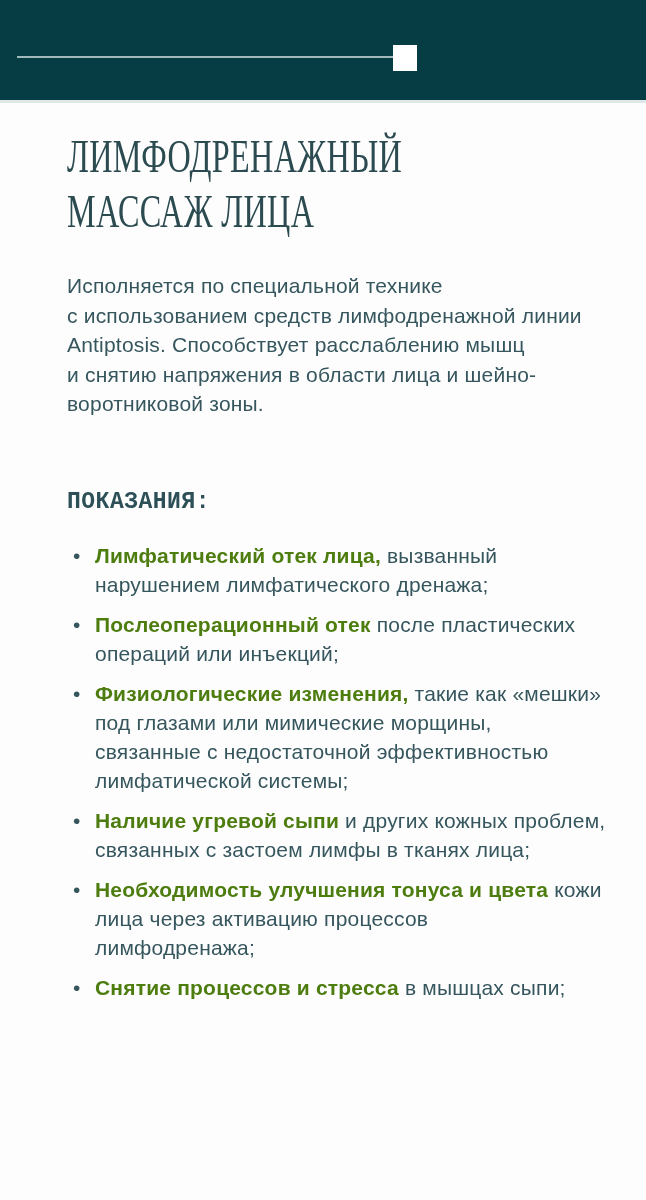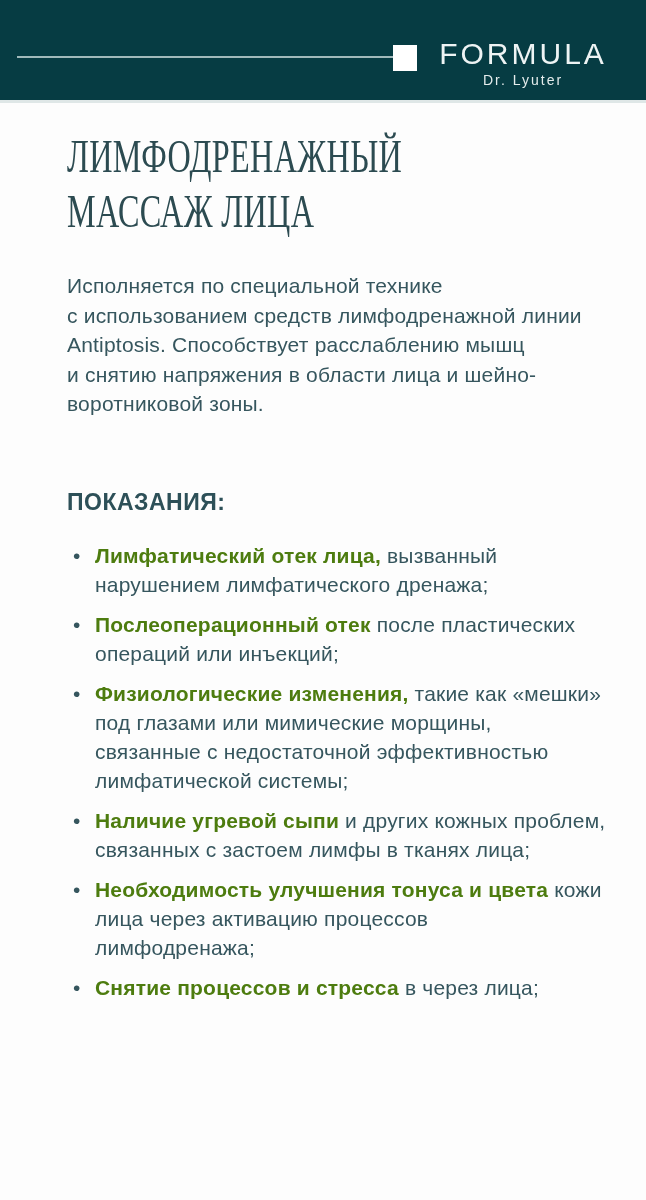--- a/index.html
+++ b/index.html
@@ -81,20 +81,21 @@
       color: #36565e;
       white-space: pre-line;
     }
     .indications-heading {
       margin-top: 68px;
       font-size: 23px;
       line-height: 30px;
       font-weight: 700;
       letter-spacing: 0.5px;
       color: #2d5058;
+      font-family: Liberation Mono, monospace;
     }
     .indications-list {
       list-style: none;
       margin: 24px 0 0 0;
       padding: 0;
     }
     .indications-list li {
       position: relative;
       padding-left: 28px;
       font-size: 21px;
@@ -109,24 +110,20 @@
     .b { font-weight: 700; color: #4d7c0f; }
   </style>
 </head>
 <body>
 
 <div class="page">
 
   <div class="header">
     <div class="header-rule"></div>
     <div class="logo-square"></div>
-    <div class="logo-block">
-      <div class="logo-text">FORMULA</div>
-      <div class="logo-sub">Dr. Lyuter</div>
-    </div>
   </div>
 
   <div class="content">
 
     <h1 class="title">ЛИМФОДРЕНАЖНЫЙ
 МАССАЖ ЛИЦА</h1>
 
     <div class="intro">Исполняется по специальной технике
 с использованием средств лимфодренажной линии
 Antiptosis. Способствует расслаблению мышц
@@ -142,17 +139,17 @@
 операций или инъекций;</span></li>
       <li><span class="dot"></span><span class="b">Физиологические изменения,</span> <span>такие как «мешки»
 под глазами или мимические морщины,
 связанные с недостаточной эффективностью
 лимфатической системы;</span></li>
       <li><span class="dot"></span><span class="b">Наличие угревой сыпи</span> <span>и других кожных проблем,
 связанных с застоем лимфы в тканях лица;</span></li>
       <li><span class="dot"></span><span class="b">Необходимость улучшения тонуса и цвета</span> <span>кожи
 лица через активацию процессов
 лимфодренажа;</span></li>
-      <li><span class="dot"></span><span class="b">Снятие процессов и стресса</span> <span>в через лица;</span></li>
+      <li><span class="dot"></span><span class="b">Снятие процессов и стресса</span> <span>в мышцах сыпи;</span></li>
     </ul>
 
   </div>
 </div>
 
 </body></html>

